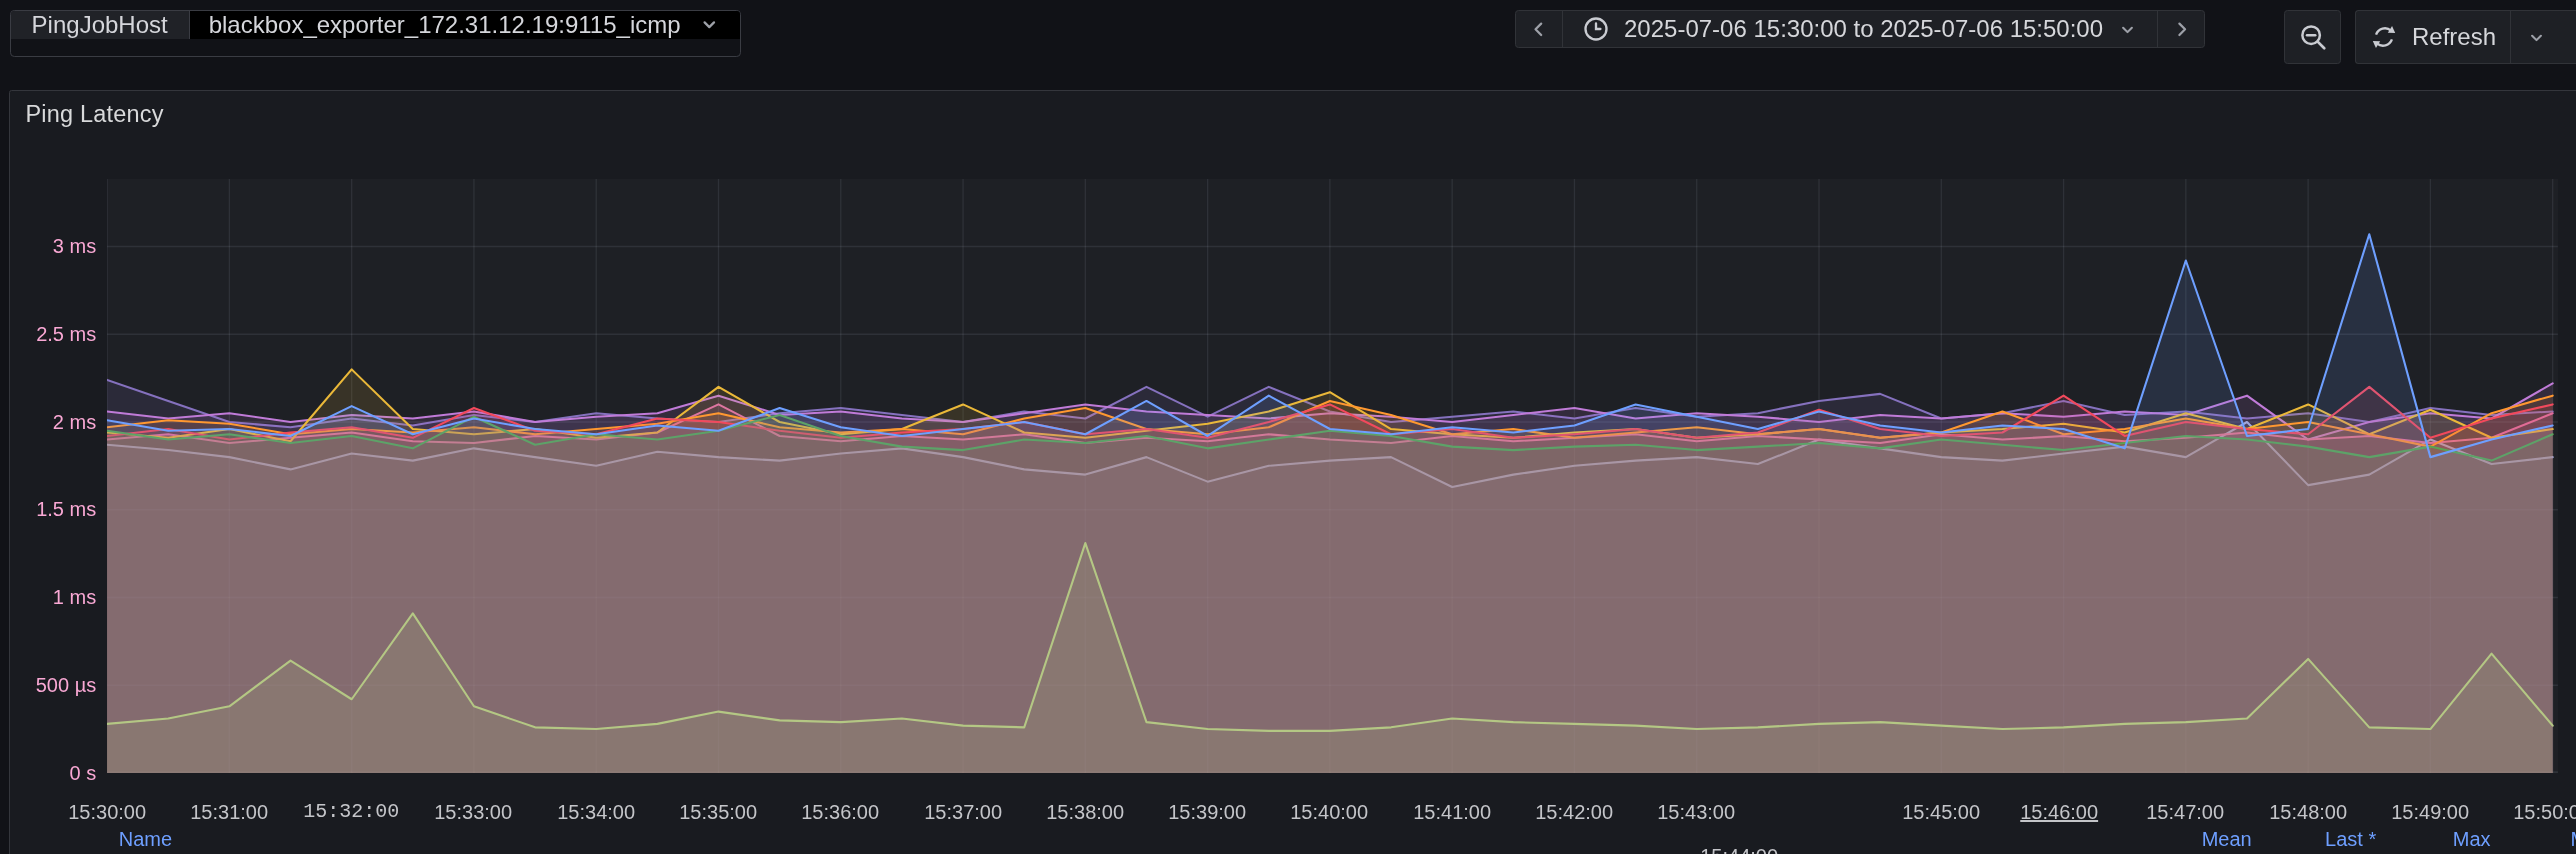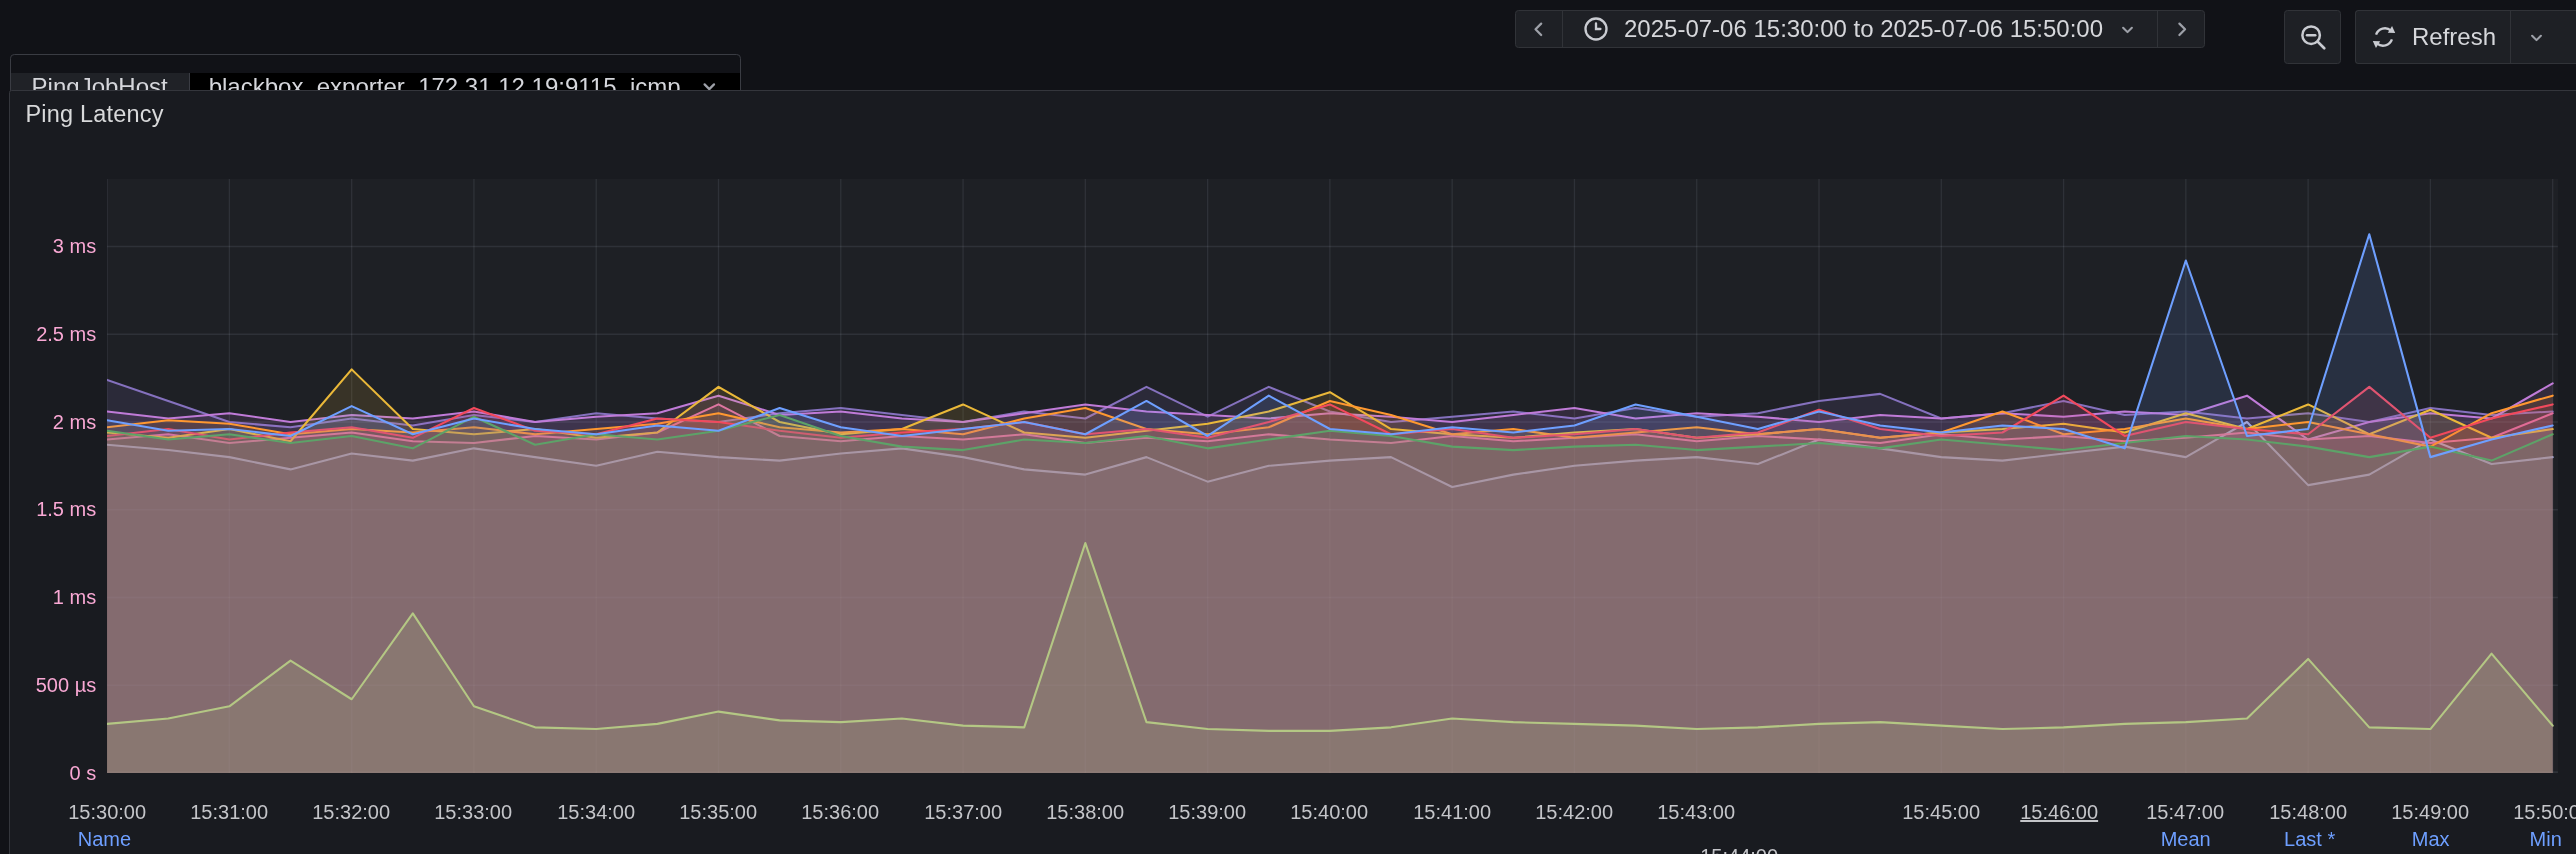--- a/index.html
+++ b/index.html
@@ -2,22 +2,22 @@
 <html style="font-size:14px"><head>
 <meta charset="utf-8">
 <style>
   html,body{margin:0;padding:0;background:#111217;}
   *{box-sizing:border-box;}
   body{font-family:"Liberation Sans","DejaVu Sans",sans-serif;}
   #stage{position:relative;width:2576px;height:854px;overflow:hidden;background:#111217;}
 
   
   .toolbar{position:absolute;left:0;top:0;width:2576px;height:83px;}
-  .var-picker{position:absolute;left:9.6px;top:9.6px;height:66px;display:flex;align-items:center;
-    border:0.9px solid #3a3c43;border-radius:4.3px;overflow:hidden;margin-top:44px;}
+  .var-picker{position:absolute;left:9.6px;top:9.6px;height:47px;display:flex;align-items:flex-start;
+    border:0.9px solid #3a3c43;border-radius:4.3px;overflow:hidden;}
   .var-label{background:#202227;color:#D5D6DB;font-size:24px;display:flex;align-items:center;
     padding:0 21px;border-right:0.9px solid #3a3c43;}
   .var-value{background:#000000;color:#D5D6DB;font-size:24px;display:flex;align-items:center;
     padding:0 19px;gap:17.4px;cursor:pointer;}
   .chev{stroke:#9DA0A8;stroke-width:2.4;fill:none;stroke-linecap:round;stroke-linejoin:round;}
 
   .tp-group{position:absolute;top:10.4px;height:38px;display:flex;align-items:stretch;
     background:#1e2025;border:0.9px solid #313338;border-radius:3.5px;}
   .tp-btn{display:flex;align-items:center;justify-content:center;cursor:pointer;}
   .tp-prev,.tp-next{width:47px;}
@@ -38,21 +38,21 @@
   .panel{position:absolute;left:8.7px;top:90px;width:2576px;height:783px;
     background:#191b20;border:0.9px solid #34363c;border-radius:2.6px;}
   .panel-title{position:absolute;left:15.7px;top:10.4px;color:#D8D9DA;font-size:23.5px;
     font-weight:500;letter-spacing:0.2px;cursor:pointer;}
 
   .plot-bg{position:absolute;left:97px;top:88px;width:2451px;height:594px;background:#1e2025;}
   #chart-svg{position:absolute;left:97px;top:88px;}
 
   .ylabel{position:absolute;width:83px;left:3.5px;text-align:right;color:#f9a8d4;font-size:20px;line-height:22.6px;}
   .xlabel{position:absolute;width:123px;text-align:center;color:#C4C5C9;font-size:20px;line-height:22.6px;white-space:nowrap;}
-  .legend-col{position:absolute;color:#6E9FFF;font-size:20px;font-weight:500;line-height:24px;cursor:pointer;white-space:nowrap;}
+  .legend-col{position:absolute;color:#6E9FFF;font-size:20px;font-weight:500;line-height:24px;cursor:pointer;white-space:nowrap;margin-left:41px;}
 </style>
 </head>
 <body>
 
 <div id="stage">
 
   <div class="toolbar">
 
     <div class="var-picker">
       <div class="var-label">PingJobHost</div>
@@ -193,21 +193,21 @@
         <div class="ylabel" style="top: 583px;">500 µs</div>
         <div class="ylabel" style="top: 495px;">1 ms</div>
         <div class="ylabel" style="top: 407px;">1.5 ms</div>
         <div class="ylabel" style="top: 320px;">2 ms</div>
         <div class="ylabel" style="top: 232px;">2.5 ms</div>
         <div class="ylabel" style="top: 144px;">3 ms</div>
       </div>
     <div id="x-axis">
         <div class="xlabel" style="left: 36px; top: 710px;">15:30:00</div>
         <div class="xlabel" style="left: 158px; top: 710px;">15:31:00</div>
-        <div class="xlabel" style="left: 280px; top: 710px;">15:32:00</div>
+        <div class="xlabel" style="left: 280px; top: 710px; font-family: Liberation Mono, monospace;">15:32:00</div>
         <div class="xlabel" style="left: 402px; top: 710px;">15:33:00</div>
         <div class="xlabel" style="left: 525px; top: 710px;">15:34:00</div>
         <div class="xlabel" style="left: 647px; top: 710px;">15:35:00</div>
         <div class="xlabel" style="left: 769px; top: 710px;">15:36:00</div>
         <div class="xlabel" style="left: 892px; top: 710px;">15:37:00</div>
         <div class="xlabel" style="left: 1014px; top: 710px;">15:38:00</div>
         <div class="xlabel" style="left: 1136px; top: 710px;">15:39:00</div>
         <div class="xlabel" style="left: 1258px; top: 710px;">15:40:00</div>
         <div class="xlabel" style="left: 1381px; top: 710px;">15:41:00</div>
         <div class="xlabel" style="left: 1503px; top: 710px;">15:42:00</div>

